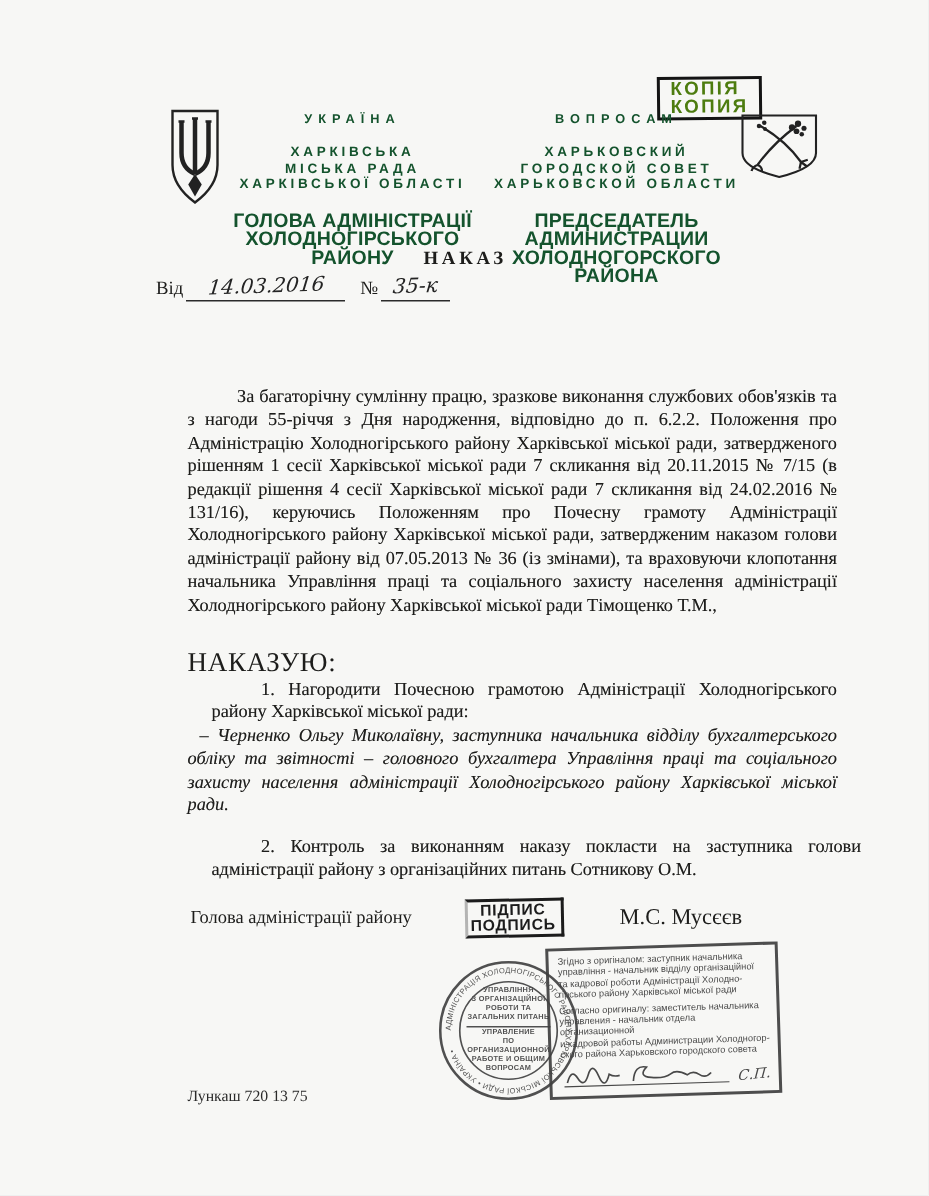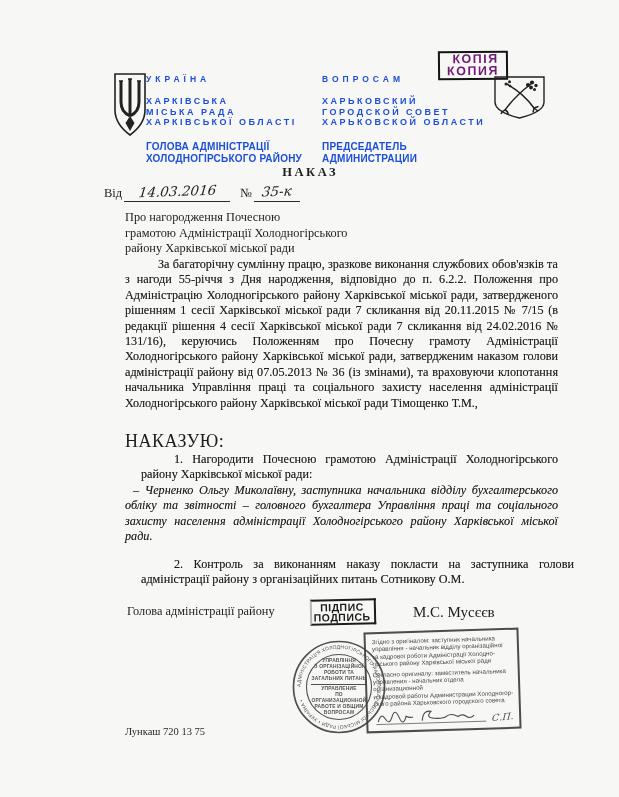--- a/index.html
+++ b/index.html
@@ -10,37 +10,37 @@
     color:#1d1d1b;
   }
   .page *{box-sizing:border-box;}
 
   
   .copy-stamp{
     position:absolute;left:438px;top:51px;
     border:2.5px solid #141414;padding:1px 7px;
     font-family:"Liberation Sans",sans-serif;font-weight:bold;
     font-size:12.5px;line-height:11.5px;letter-spacing:1.5px;
-    text-align:right;color:#701a75;transform:rotate(-0.6deg);
+    text-align:left;color:#4d7c0f;transform:rotate(-0.6deg);
   }
 
   
   .emblem{position:absolute;}
   .emblem-left{left:112px;top:72px;width:36px;height:66px;}
   .emblem-right{left:493px;top:75px;width:53px;height:45px;}
 
   
-  .hdr{position:absolute;top:74px;width:178px;color:#1d4ed8;}
+  .hdr{position:absolute;top:74px;width:178px;text-align:center;color:#14532d;}
   .hdr-left{left:146px;}
   .hdr-right{left:322px;}
   .hdr .country{font-family:"Liberation Sans",sans-serif;font-weight:bold;font-size:8.5px;letter-spacing:4px;}
   .hdr .org{margin-top:12px;font-family:"Liberation Sans",sans-serif;font-weight:bold;
     font-size:9px;line-height:10.5px;letter-spacing:2.5px;}
   .hdr .title{margin-top:13px;font-family:"Liberation Sans",sans-serif;font-weight:bold;
-    font-size:10px;line-height:12.5px;letter-spacing:0.2px;}
+    font-size:13px;line-height:12.5px;letter-spacing:0.2px;}
 
   .doc-title{
     position:absolute;left:228px;top:165px;width:110px;text-align:right;
     font-weight:bold;font-size:12.5px;letter-spacing:2.5px;
   }
 
   
   .date-line{position:absolute;left:104px;top:184px;font-size:12.5px;white-space:nowrap;}
   .uline{display:inline-block;border-bottom:1.2px solid #2b2b2b;text-align:center;vertical-align:baseline;}
   .u1{width:106px;margin-left:2px;}
@@ -139,20 +139,21 @@
 
   <div class="hdr hdr-right">
     <div class="country">ВОПРОСАМ</div>
     <div class="org">
         <div>ХАРЬКОВСКИЙ</div>
         <div>ГОРОДСКОЙ СОВЕТ</div>
         <div>ХАРЬКОВСКОЙ ОБЛАСТИ</div>
       </div>
     <div class="title">
         <div>ПРЕДСЕДАТЕЛЬ АДМИНИСТРАЦИИ</div>
+        <div>ХОЛОДНОГОРСКОГО РАЙОНА</div>
       </div>
   </div>
 
   <div class="emblem emblem-right">
     <svg width="53" height="45" viewBox="0 0 53 45" aria-hidden="true">
       <path d="M2 2 H51 V27 Q51 37 26.5 43 Q2 37 2 27 Z" fill="none" stroke="#222" stroke-width="1.4"></path>
       <g stroke="#222" stroke-width="1.5" fill="none">
         <path d="M12 35 Q22 21 38 9"></path>
         <path d="M41 33 Q31 19 14 9"></path>
         <path d="M41 33 l4 3 M41 33 l4.5 -1.5 M41 33 l-1 4.5"></path>
@@ -170,25 +171,20 @@
       </g>
     </svg>
   </div>
 
   <div class="doc-title">НАКАЗ</div>
 
   <div class="date-line">
     <span>Від</span><span class="uline u1"><span class="handwriting">14.03.2016</span></span><span class="no-label">№</span><span class="uline u2"><span class="handwriting">35-к</span></span>
   </div>
 
-  <div class="subject">
-      <div>Про нагородження Почесною</div>
-      <div>грамотою Адміністрації Холодногірського</div>
-      <div>району Харківської міської ради</div>
-    </div>
 
   <div class="para preamble">За багаторічну сумлінну працю, зразкове виконання службових обов'язків та з нагоди 55-річчя з Дня народження, відповідно до п. 6.2.2. Положення про Адміністрацію Холодногірського району Харківської міської ради, затвердженого рішенням 1 сесії Харківської міської ради 7 скликання від 20.11.2015 № 7/15 (в редакції рішення 4 сесії Харківської міської ради 7 скликання від 24.02.2016 № 131/16), керуючись Положенням про Почесну грамоту Адміністрації Холодногірського району Харківської міської ради, затвердженим наказом голови адміністрації району від 07.05.2013 № 36 (із змінами), та враховуючи клопотання начальника Управління праці та соціального захисту населення адміністрації Холодногірського району Харківської міської ради Тімощенко Т.М.,</div>
 
   <div class="decree-word">НАКАЗУЮ:</div>
 
   <div class="item-block">
     <div class="para indent">1. Нагородити Почесною грамотою Адміністрації Холодногірського району Харківської міської ради:</div>
     <div class="para small-indent">– Черненко Ольгу Миколаївну, заступника начальника відділу бухгалтерського обліку та звітності – головного бухгалтера Управління праці та соціального захисту населення адміністрації Холодногірського району Харківської міської ради.</div>
   </div>
 

